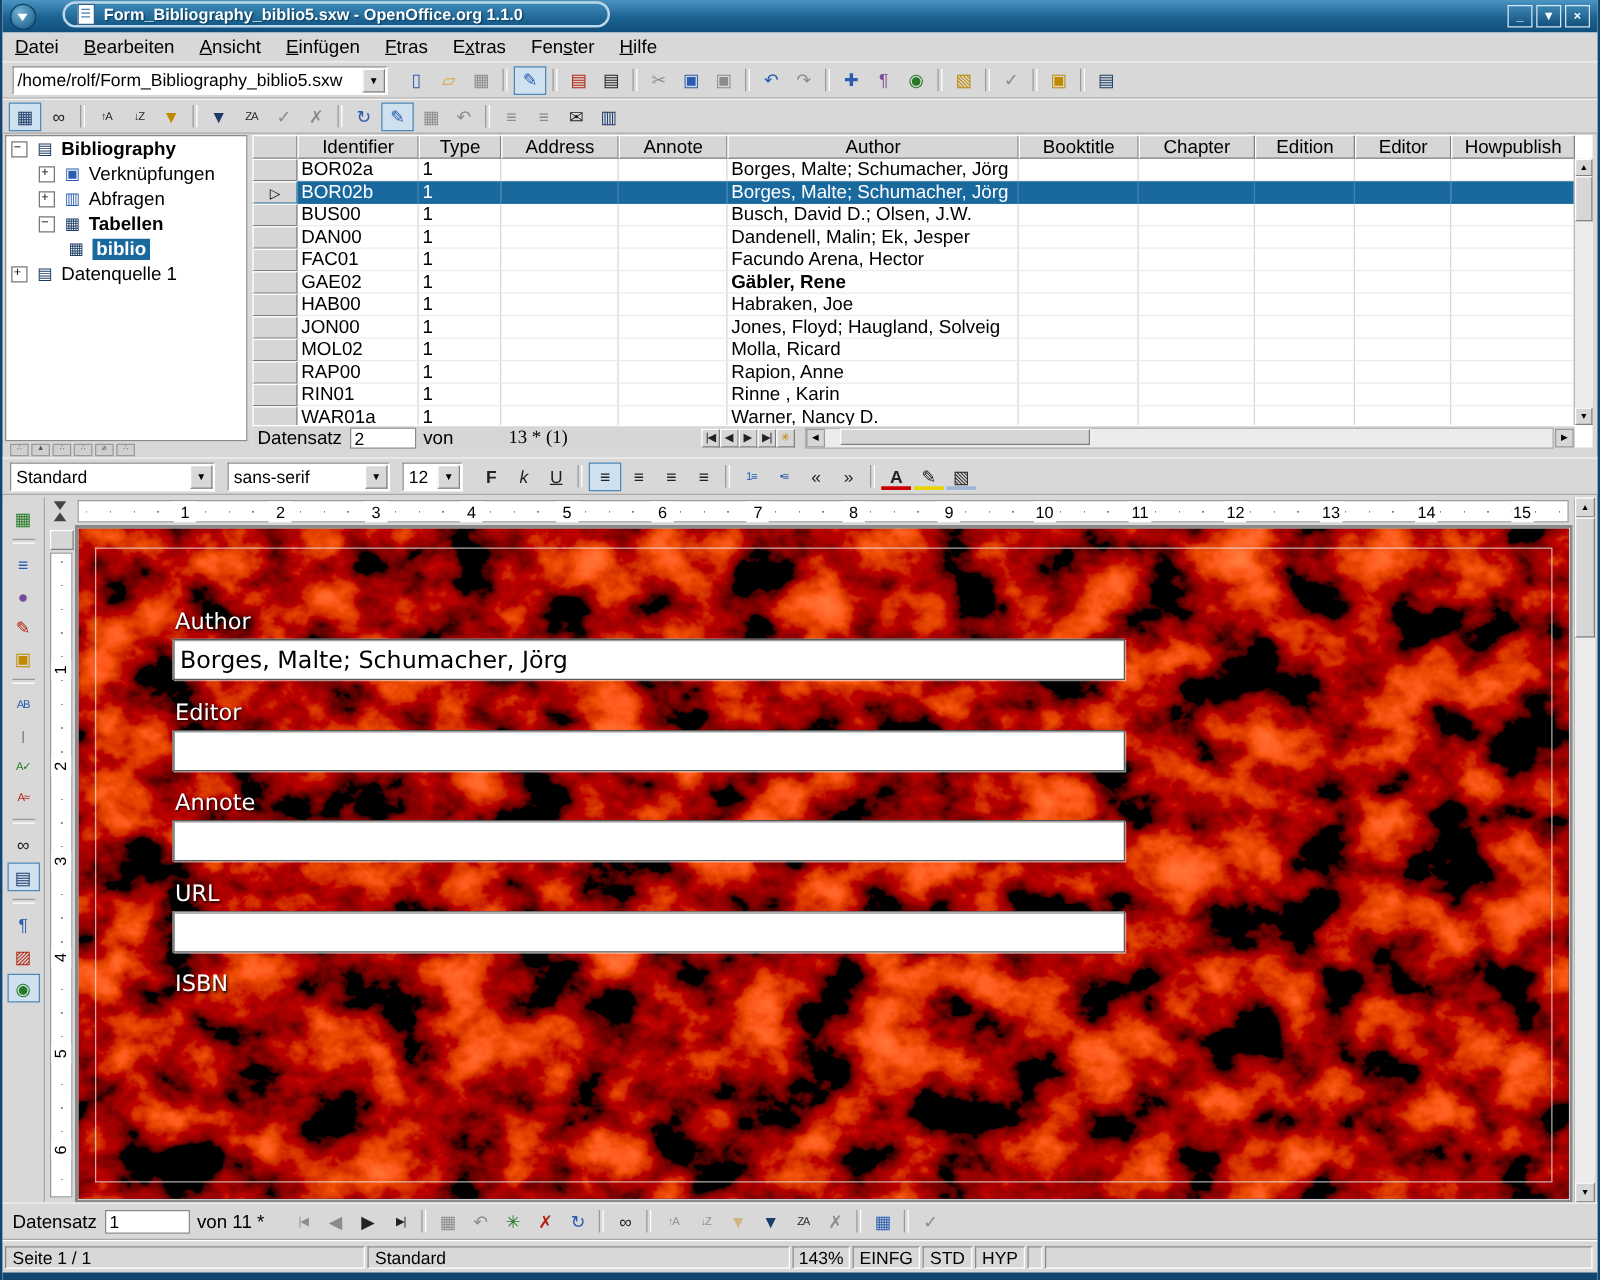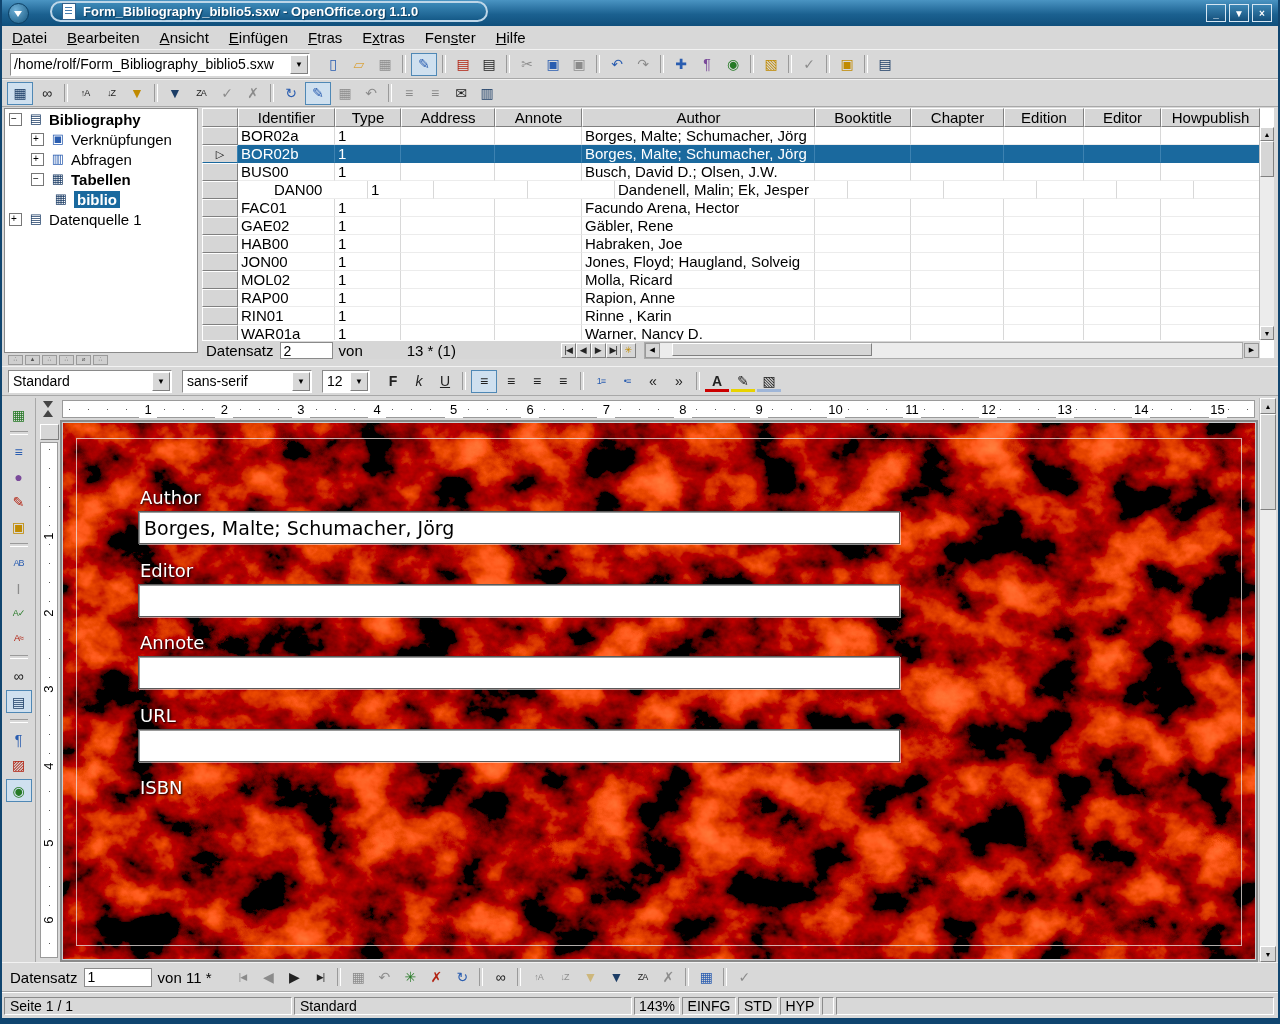--- a/index.html
+++ b/index.html
@@ -76,21 +76,21 @@
   #grid-vscroll{position:absolute;right:0;top:19px;width:14px;height:213px;background:#ececec;border-left:1px solid #bbb;}
   .sbtn{width:14px;height:14px;background:#d6d6d6;border-top:1px solid #fff;border-left:1px solid #fff;border-right:1px solid #808080;border-bottom:1px solid #808080;
     box-sizing:border-box;font-size:7px;display:flex;align-items:center;justify-content:center;}
   #grid-vthumb{position:absolute;left:0;top:14px;width:14px;height:36px;background:#d6d6d6;
     border-top:1px solid #fff;border-left:1px solid #fff;border-right:1px solid #808080;border-bottom:1px solid #808080;box-sizing:border-box;}
   #grid-vdown{position:absolute;left:0;bottom:0;}
   #grid-footer{position:absolute;left:0;top:232px;width:1058px;height:18px;background:#d6d6d6;display:flex;align-items:center;
     border-top:1px solid #fff;font-size:15px;}
   .gf-label{padding:0 4px;white-space:nowrap;}
   .gf-input{width:48px;height:15px;background:#fff;border:1px solid #8a8a8a;font-size:14px;padding-left:3px;margin:0 2px;}
-  .gf-count{width:110px;padding-left:40px;white-space:nowrap;}
+  .gf-count{width:110px;padding-left:40px;white-space:nowrap;font-family:Liberation Serif, serif;}
   .gf-nav{display:flex;margin-left:44px;}
   .gf-nav .tbi{width:15px;height:15px;margin:0;background:#d6d6d6;border-top:1px solid #fff;border-left:1px solid #fff;border-right:1px solid #808080;border-bottom:1px solid #808080;box-sizing:border-box;font-size:9px;}
   #gf-scroll{flex:1;height:15px;background:#ececec;border:1px solid #aaa;margin-left:8px;position:relative;display:flex;}
   #gf-thumb{width:200px;height:13px;background:#d6d6d6;border-top:1px solid #fff;border-left:1px solid #fff;border-right:1px solid #808080;border-bottom:1px solid #808080;box-sizing:border-box;margin-left:12px;}
   .gf-sarrow{width:13px;height:13px;background:#d6d6d6;border:1px solid #999;font-size:7px;display:flex;align-items:center;justify-content:center;}
   
   #formattb{left:0;top:366px;width:100%;height:30px;padding-left:6px;}
   .fcombo{height:21px;background:#fff;border-top:1px solid #8a8a8a;border-left:1px solid #8a8a8a;border-right:1px solid #fff;border-bottom:1px solid #fff;
     display:flex;align-items:center;margin-right:10px;flex:0 0 auto;}
   .fcombo .val{flex:1;font-size:14px;padding:0 4px;white-space:nowrap;overflow:hidden;}
@@ -320,21 +320,21 @@
           <span class="cell" style="width: 87px;"></span>
           <span class="cell" style="width: 233px;">Busch, David D.; Olsen, J.W.</span>
           <span class="cell" style="width: 96px;"></span>
           <span class="cell" style="width: 93px;"></span>
           <span class="cell" style="width: 80px;"></span>
           <span class="cell" style="width: 77px;"></span>
           <span class="cell" style="width: 99px;"></span>
         </div>
         <div class="trow">
           <span class="cell rowhead" style="width: 36px;"></span>
-          <span class="cell" style="width: 97px; margin-left: 33px;">DAN00</span>
+          <span class="cell" style="width: 97px;">DAN00</span>
           <span class="cell" style="width: 66px;">1</span>
           <span class="cell" style="width: 94px;"></span>
           <span class="cell" style="width: 87px;"></span>
           <span class="cell" style="width: 233px;">Dandenell, Malin; Ek, Jesper</span>
           <span class="cell" style="width: 96px;"></span>
           <span class="cell" style="width: 93px;"></span>
           <span class="cell" style="width: 80px;"></span>
           <span class="cell" style="width: 77px;"></span>
           <span class="cell" style="width: 99px;"></span>
         </div>
@@ -350,21 +350,21 @@
           <span class="cell" style="width: 80px;"></span>
           <span class="cell" style="width: 77px;"></span>
           <span class="cell" style="width: 99px;"></span>
         </div>
         <div class="trow">
           <span class="cell rowhead" style="width: 36px;"></span>
           <span class="cell" style="width: 97px;">GAE02</span>
           <span class="cell" style="width: 66px;">1</span>
           <span class="cell" style="width: 94px;"></span>
           <span class="cell" style="width: 87px;"></span>
-          <span class="cell" style="width: 233px;">Gäbler, Rene</span>
+          <span class="cell" style="width: 233px; font-weight: bold;">Gäbler, Rene</span>
           <span class="cell" style="width: 96px;"></span>
           <span class="cell" style="width: 93px;"></span>
           <span class="cell" style="width: 80px;"></span>
           <span class="cell" style="width: 77px;"></span>
           <span class="cell" style="width: 99px;"></span>
         </div>
         <div class="trow">
           <span class="cell rowhead" style="width: 36px;"></span>
           <span class="cell" style="width: 97px;">HAB00</span>
           <span class="cell" style="width: 66px;">1</span>

